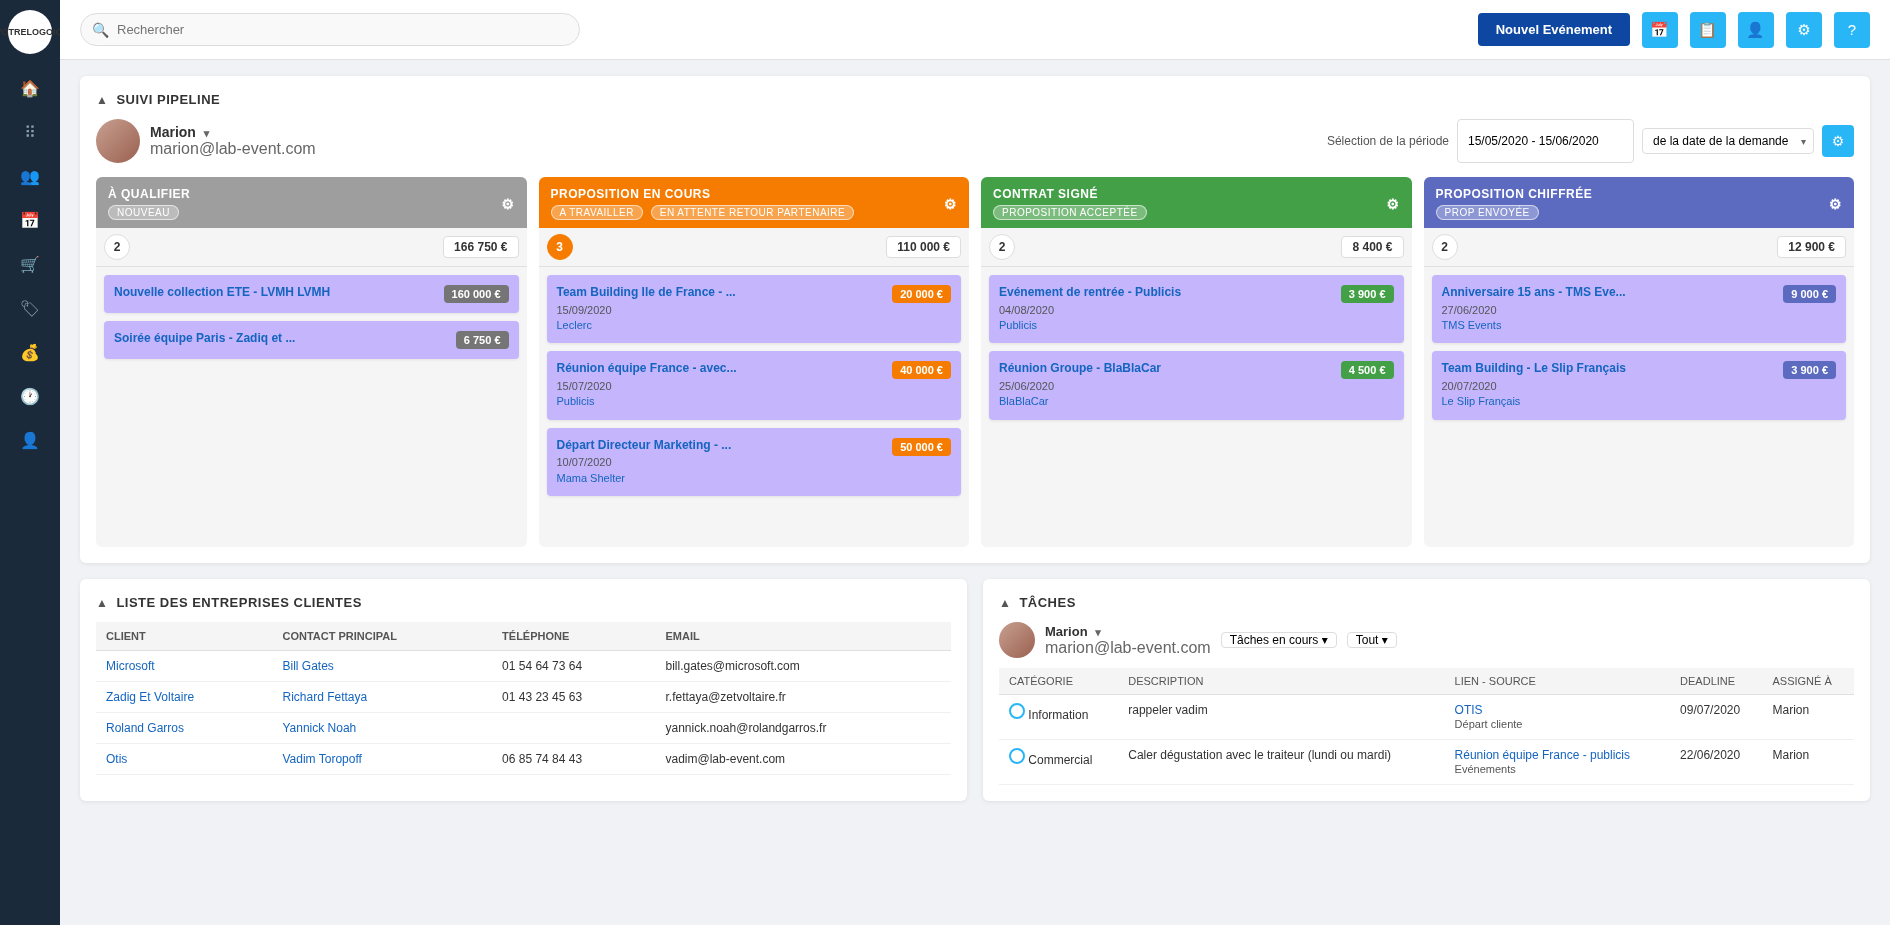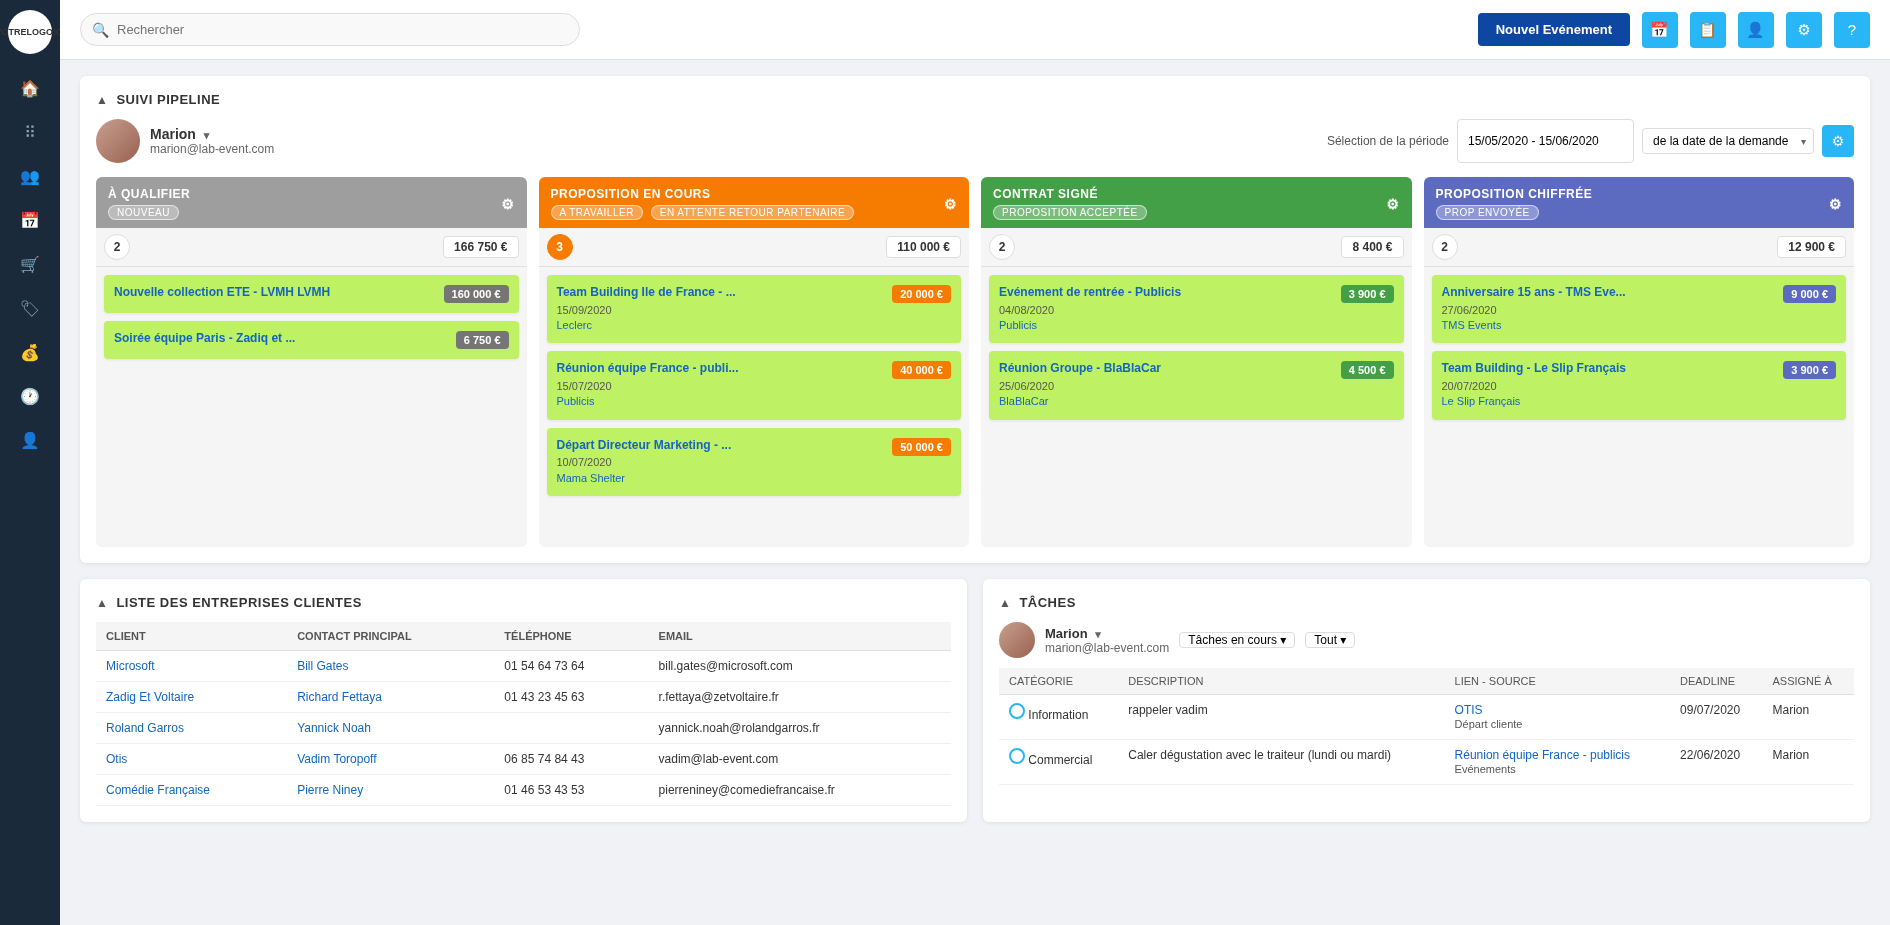--- a/index.html
+++ b/index.html
@@ -151,21 +151,21 @@
       width: 100%; height: 100%;
       background: linear-gradient(135deg, #c8a090 0%, #9a6050 100%);
       display: flex; align-items: flex-end; justify-content: center;
     }
     .user-name {
       font-weight: bold;
       font-size: 14px;
       color: #333;
     }
     .user-name .dropdown-arrow { font-size: 11px; color: #666; margin-left: 4px; }
-    .user-email { font-size: 12px; color: #666; }
+    .user-email { font-size: 16px; color: #666; }
 
     .period-selector {
       display: flex;
       align-items: center;
       gap: 8px;
     }
     .period-label { font-size: 12px; color: #555; }
     .period-input {
       border: 1px solid #ddd;
       border-radius: 4px;
@@ -250,21 +250,21 @@
     .stat-amount {
       background: white;
       border: 1px solid #ddd;
       border-radius: 4px;
       padding: 3px 10px;
       font-size: 12px; font-weight: bold; color: #333;
     }
 
     
     .kanban-card {
-      background: #bef264;
+      background: #c4b5fd;
       border-radius: 4px;
       padding: 10px;
       margin-bottom: 8px;
       box-shadow: 0 1px 3px rgba(0,0,0,0.08);
       display: flex;
       align-items: flex-start;
       justify-content: space-between;
       gap: 8px;
     }
     .card-info { flex: 1; }
@@ -501,21 +501,21 @@
                 <div class="card-title">Team Building Ile de France - ...</div>
                 <div class="card-sub">
                   <span>15/09/2020</span><br>
                   <span style="color:#1565c0;">Leclerc</span>
                 </div>
               </div>
               <span class="card-amount amount-orange">20 000 €</span>
             </div>
             <div class="kanban-card">
               <div class="card-info">
-                <div class="card-title">Réunion équipe France - publi...</div>
+                <div class="card-title">Réunion équipe France - avec...</div>
                 <div class="card-sub">
                   <span>15/07/2020</span><br>
                   <span style="color:#1565c0;">Publicis</span>
                 </div>
               </div>
               <span class="card-amount amount-orange">40 000 €</span>
             </div>
             <div class="kanban-card">
               <div class="card-info">
                 <div class="card-title">Départ Directeur Marketing - ...</div>
@@ -637,26 +637,20 @@
     <td class="link">Roland Garros</td>
     <td class="link">Yannick Noah</td>
     <td></td>
     <td>yannick.noah@rolandgarros.fr</td>
   </tr>
               <tr>
     <td class="link">Otis</td>
     <td class="link">Vadim Toropoff</td>
     <td>06 85 74 84 43</td>
     <td>vadim@lab-event.com</td>
-  </tr>
-              <tr>
-    <td class="link">Comédie Française</td>
-    <td class="link">Pierre Niney</td>
-    <td>01 46 53 43 53</td>
-    <td>pierreniney@comediefrancaise.fr</td>
   </tr>
             </tbody>
         </table>
       </div>
 
       <div class="panel bottom-right">
         <div class="panel-header">
           <span class="chevron">▲</span>
           <span>TÂCHES</span>
         </div>

